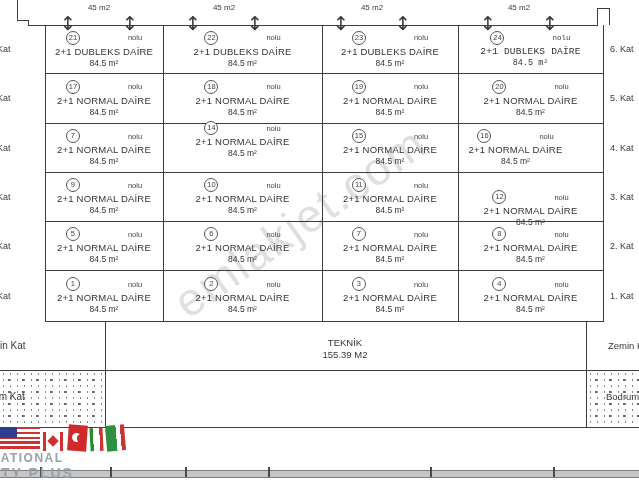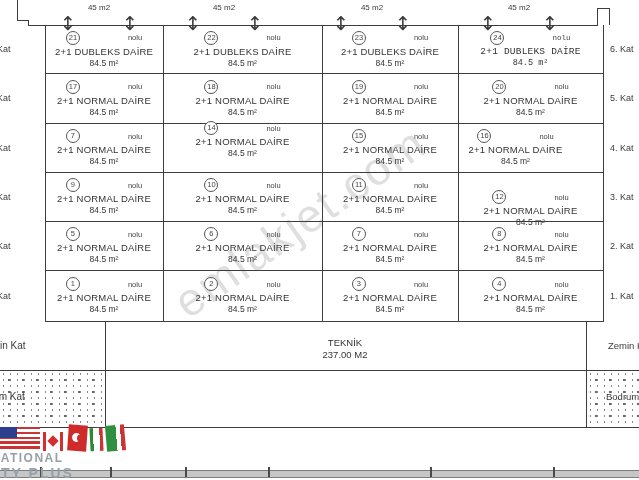--- a/index.html
+++ b/index.html
@@ -51,21 +51,21 @@
 <body>
 
 <div id="plan">
 
   <div id="watermark">emlakjet.com</div>
 
   <div class="hatch" style="left:0;top:371px;width:104px;height:55px;"></div>
   <div class="hatch" style="left:587px;top:371px;width:52px;height:55px;"></div>
 
   <div class="ground-text" style="left:245px;top:337px;width:200px;">TEKNİK</div>
-  <div class="ground-text" style="left:245px;top:349px;width:200px;">237.00 M2</div>
+  <div class="ground-text" style="left:245px;top:349px;width:200px;">155.39 M2</div>
 
   <div class="side-label" style="left:-20px;top:340px;">Zemin Kat</div>
   <div class="side-label" style="left:608px;top:340px;font-size:9.5px;">Zemin Kat</div>
   <div class="side-label" style="left:-28px;top:391px;">Bodrum Kat</div>
   <div class="side-label" style="left:606px;top:391px;font-size:9.5px;">Bodrum Kat</div>
 
   <div id="dim-bar"></div>
 
   <div id="logo">
     <div id="flags">

